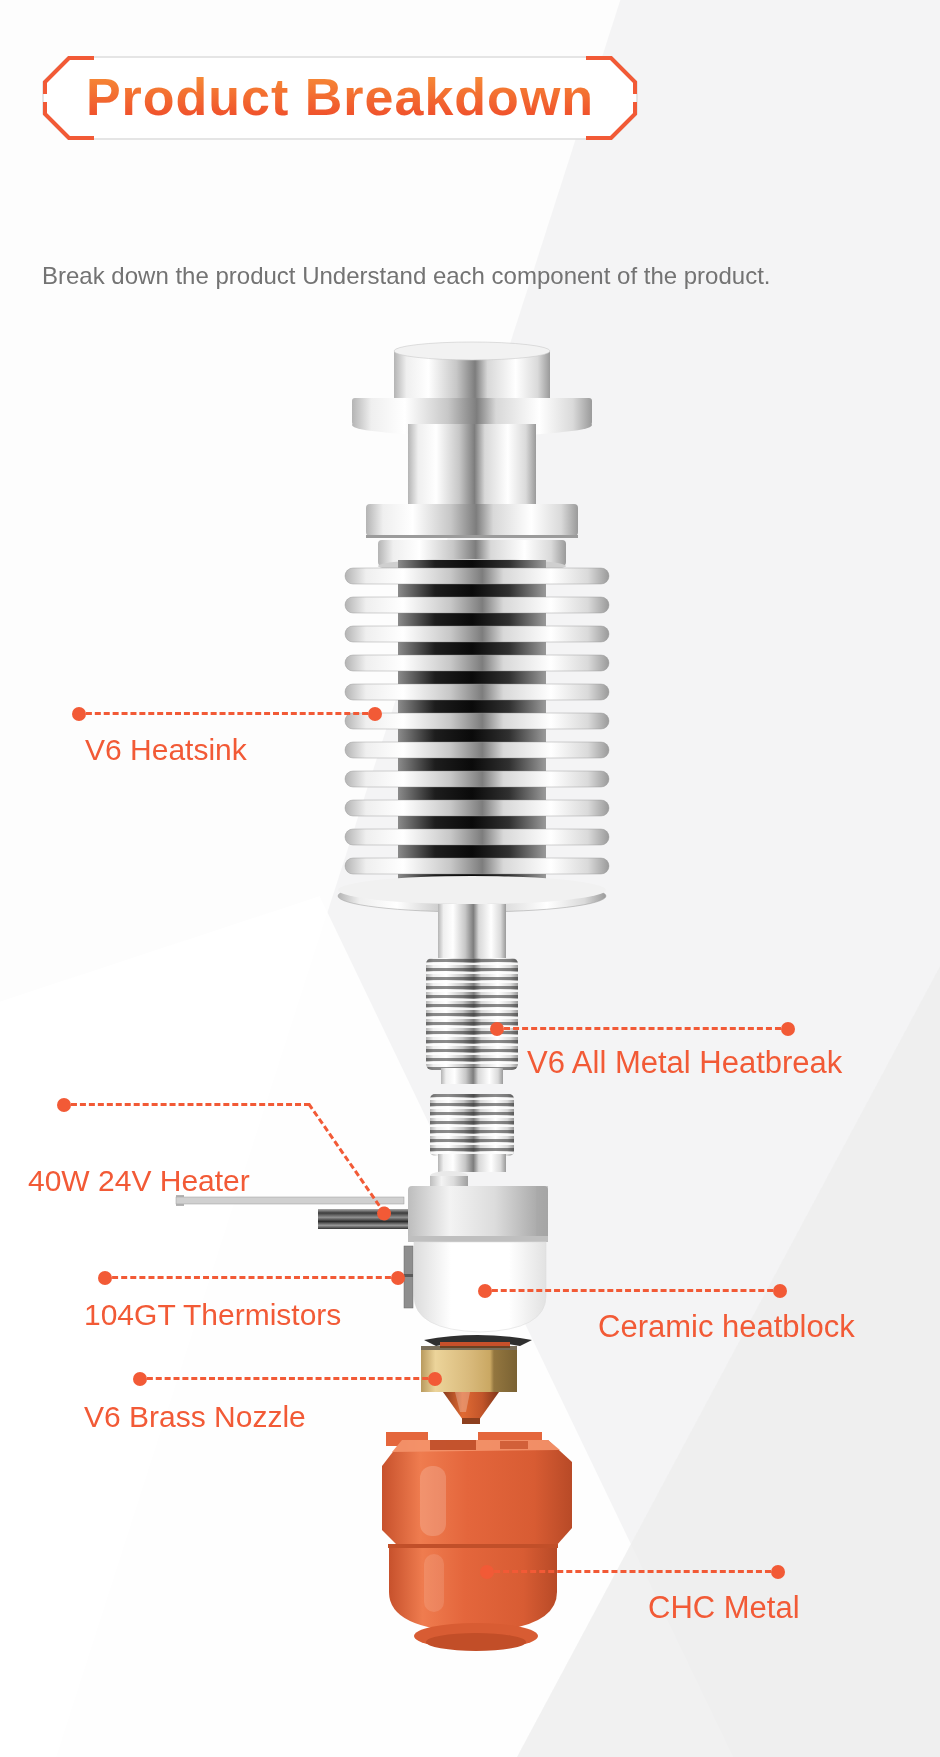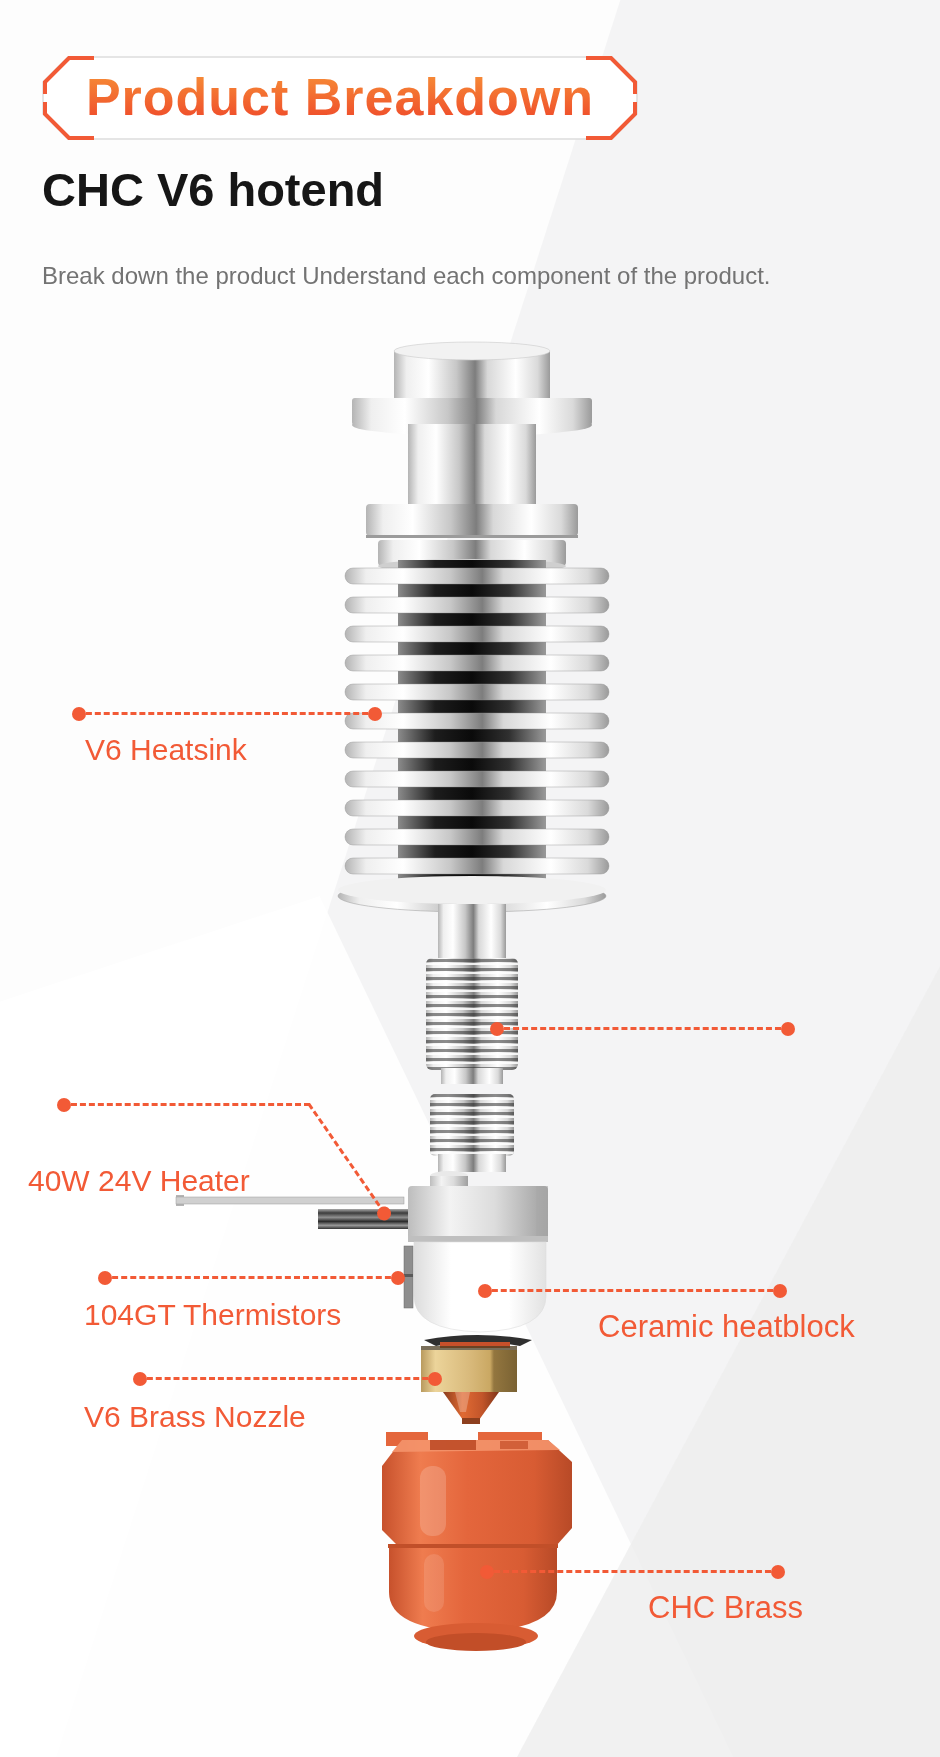--- a/index.html
+++ b/index.html
@@ -61,21 +61,20 @@
     <svg viewBox="0 0 600 88">
       <path class="plaque" d="M28 3 H572 L597 28 V60 L572 85 H28 L3 60 V28 Z"></path>
       <path class="bracket" d="M54 4 L29 4 L5 28 L5 40"></path>
       <path class="bracket" d="M5 48 L5 60 L29 84 L54 84"></path>
       <path class="bracket" d="M546 4 L571 4 L595 28 L595 40"></path>
       <path class="bracket" d="M595 48 L595 60 L571 84 L546 84"></path>
     </svg>
     <h1 class="title-text">Product Breakdown</h1>
   </div>
 
-  <h2 class="product-title">CHC V6 hotend</h2>
   <p class="subtitle">Break down the product Understand each component of the product.</p>
 
   <svg class="art" viewBox="0 0 940 1757">
     <defs>
       <linearGradient id="gChrome" x1="0" y1="0" x2="1" y2="0">
         <stop offset="0" stop-color="#b4b4b4"></stop>
           <stop offset="0.08" stop-color="#efefef"></stop>
         <stop offset="0.22" stop-color="#ffffff"></stop>
           <stop offset="0.40" stop-color="#c7c7c7"></stop>
         <stop offset="0.52" stop-color="#7d7d7d"></stop>
@@ -218,30 +217,31 @@
       <ellipse cx="476" cy="1642" rx="50" ry="9" fill="#c24e28"></ellipse>
       <rect x="420" y="1466" width="26" height="70" rx="12" fill="#ffffff" opacity="0.18"></rect>
       <rect x="424" y="1554" width="20" height="58" rx="10" fill="#ffffff" opacity="0.12"></rect>
     </g>
   </svg>
 
   <div class="leader" style="left:77px;top:712px;width:300px;"></div>
   <div class="callout-text" style="left:85px;top:733px;">V6 Heatsink</div>
 
   <div class="leader" style="left:495px;top:1027px;width:295px;"></div>
+  <div class="callout-text lg" style="left:527px;top:1045px;">V6 All Metal Heatbreak</div>
 
   <div class="leader no-end" style="left:62px;top:1103px;width:248px;"></div>
   <div class="leader-diag" style="left:310px;top:1103px;width:133px;transform:rotate(55.3deg);"></div>
   <div class="callout-text" style="left:28px;top:1124px;margin-top:40px;">40W 24V Heater</div>
 
   <div class="leader" style="left:103px;top:1276px;width:297px;"></div>
   <div class="callout-text" style="left:84px;top:1298px;">104GT Thermistors</div>
 
   <div class="leader" style="left:483px;top:1289px;width:299px;"></div>
   <div class="callout-text lg" style="left:598px;top:1309px;">Ceramic heatblock</div>
 
   <div class="leader" style="left:138px;top:1377px;width:299px;"></div>
   <div class="callout-text" style="left:84px;top:1400px;">V6 Brass Nozzle</div>
 
   <div class="leader" style="left:485px;top:1570px;width:295px;"></div>
-  <div class="callout-text lg" style="left:648px;top:1590px;">CHC Brass</div>
+  <div class="callout-text lg" style="left:648px;top:1590px;">CHC Metal</div>
 
 </div>
 
 </body></html>

